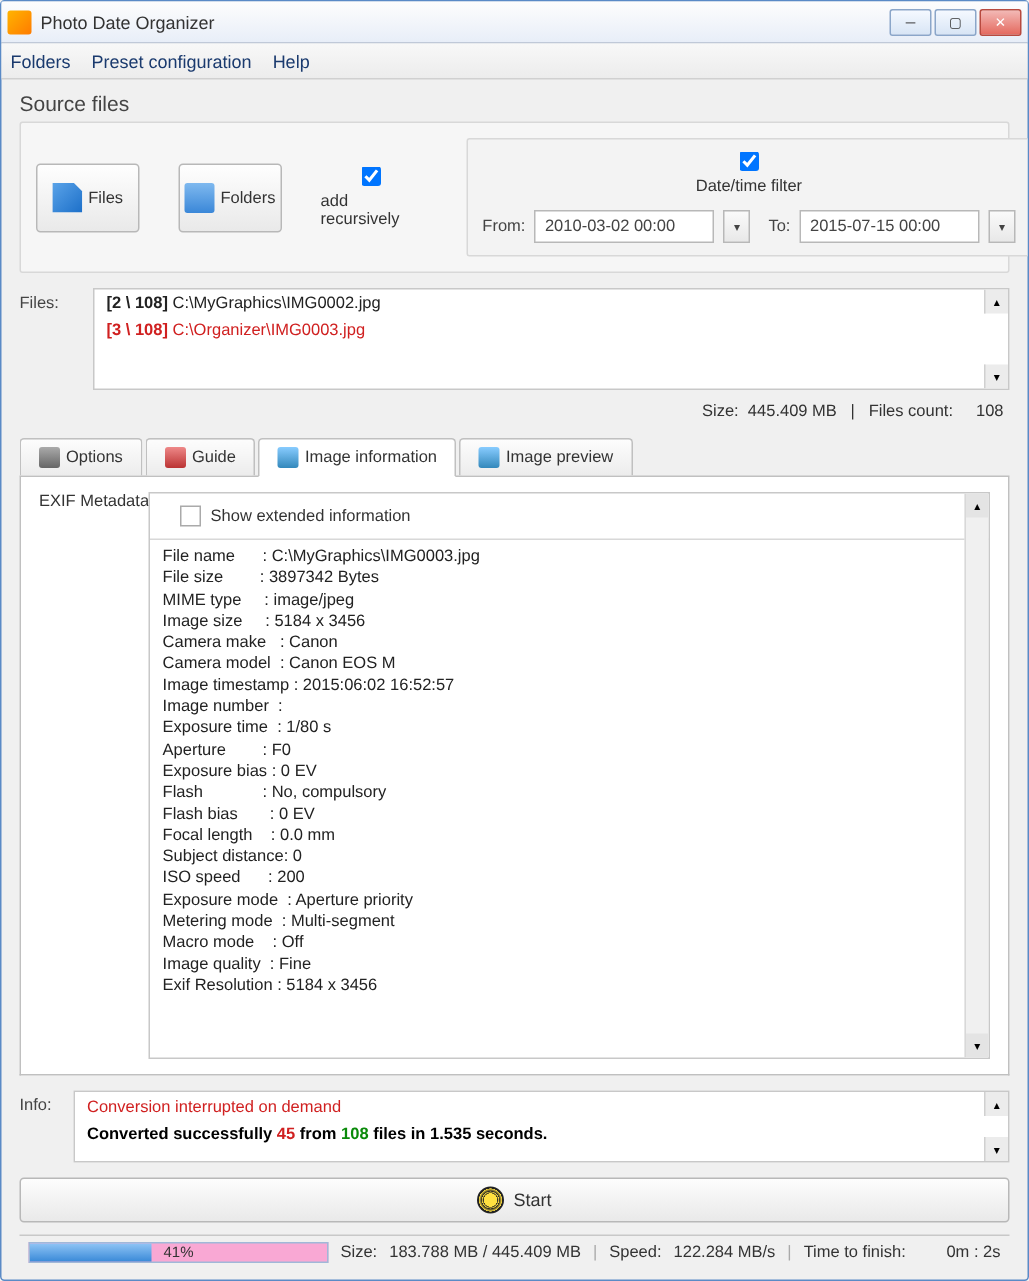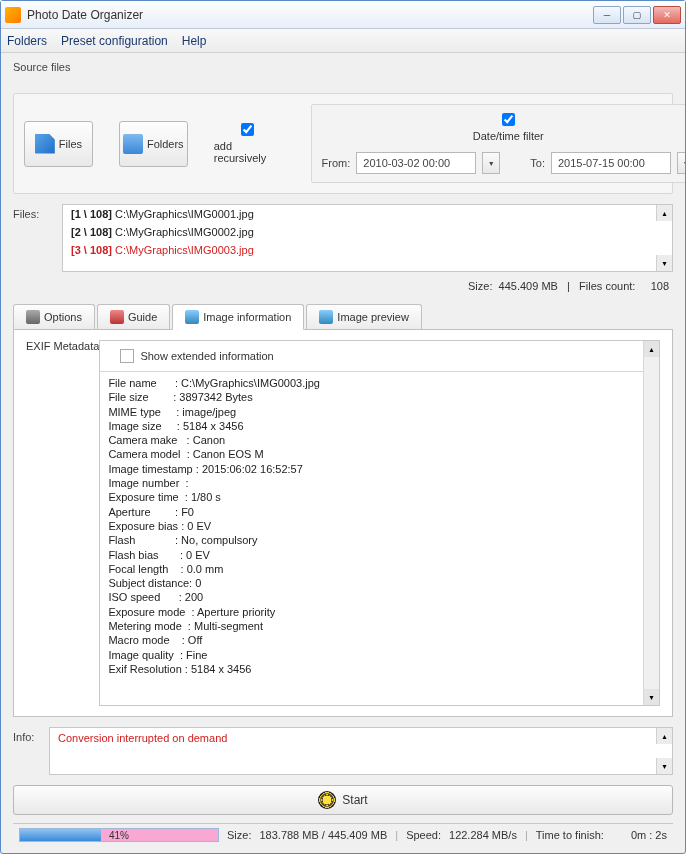--- a/index.html
+++ b/index.html
@@ -7,21 +7,21 @@
 .window { width: 686px; height: 854px; background: #f0f0f0; border: 1px solid #5a8ac6; border-radius: 3px; display: flex; flex-direction: column; }
 .titlebar { height: 28px; background: linear-gradient(#fdfdfd,#e8eef8); border-bottom: 1px solid #c0c9d8; display: flex; align-items: center; padding: 0 4px; }
 .titlebar .app-icon { width: 16px; height: 16px; background: linear-gradient(135deg,#ffb400,#ff7b00); border-radius: 2px; margin-right: 6px; }
 .titlebar .title { font-size: 12px; color: #333; flex: 1; }
 .winbtns { display: flex; gap: 2px; }
 .winbtn { width: 28px; height: 18px; border: 1px solid #8ba6c9; border-radius: 2px; background: linear-gradient(#f5f9ff,#d8e5f5); display: flex; align-items: center; justify-content: center; font-size: 9px; color: #333; cursor: pointer; }
 .winbtn.close { background: linear-gradient(#f3b9b6,#e46a5f); border-color: #b84a3f; color: #fff; }
 .menubar { height: 24px; background: linear-gradient(#f8f8f8,#ececec); border-bottom: 1px solid #d0d0d0; display: flex; align-items: center; padding: 0 6px; gap: 14px; font-size: 12px; color: #1a3a6e; }
 .menubar span { cursor: pointer; }
 .content { flex: 1; padding: 8px 12px; display: flex; flex-direction: column; overflow: hidden; }
-.section-label { font-size: 11px; color: #444; margin-bottom: 20px; }
+.section-label { font-size: 14px; color: #444; margin-bottom: 4px; }
 .source-panel { border: 1px solid #d8d8d8; background: #f6f6f6; padding: 10px; display: flex; gap: 30px; border-radius: 2px; }
 .btn-big { width: 76px; height: 46px; background: linear-gradient(#fefefe,#e9e9e9); border: 1px solid #b8b8b8; border-radius: 3px; display: flex; align-items: center; justify-content: center; gap: 4px; font-size: 11px; color: #333; cursor: pointer; }
 .btn-big .ico { width: 20px; height: 20px; }
 .file-ico { background: linear-gradient(135deg,#5aa3e8,#1c6fc9); clip-path: polygon(0 0,70% 0,100% 30%,100% 100%,0 100%); }
 .folder-ico { background: linear-gradient(#7fb9ef,#3a87d8); border-radius: 2px; position: relative; }
 .chk { display: flex; align-items: center; gap: 4px; font-size: 11px; color: #333; flex-direction: column; }
 .chk input { width: 13px; height: 13px; }
 .filter-panel { border: 1px solid #d8d8d8; background: #f3f3f3; padding: 8px 10px; flex: 1; border-radius: 2px; }
 .filter-row { display: flex; align-items: center; gap: 6px; margin-top: 10px; font-size: 11px; color: #444; }
 .date-input { height: 22px; border: 1px solid #b8b8b8; background: #fff; padding: 0 6px; font-size: 11px; width: 120px; display: flex; align-items: center; }
@@ -107,33 +107,32 @@
       </div>
       <div class="filter-panel">
         <label class="chk">
           <input type="checkbox" checked="" style="">
           <span>Date/time filter</span>
         </label>
         <div class="filter-row">
           <span>From:</span>
           <div class="date-input">2010-03-02 00:00</div>
           <div class="date-drop">▾</div>
-          <span style="margin-left:24px">To:</span>
+          <span style="margin-left:6px">To:</span>
           <div class="date-input">2015-07-15 00:00</div>
           <div class="date-drop">▾</div>
         </div>
       </div>
     </div>
 
     <div class="files-row">
       <div class="files-label">Files:</div>
       <div class="files-list">
-        <div class="item"><b>[1 \ 108]</b><span> C:\MyGraphics\IMG0001.jpg</span></div>
         <div class="item"><b>[2 \ 108]</b><span> C:\MyGraphics\IMG0002.jpg</span></div>
-        <div class="item red"><b>[3 \ 108]</b><span> C:\MyGraphics\IMG0003.jpg</span></div>
+        <div class="item red"><b>[3 \ 108]</b><span> C:\Organizer\IMG0003.jpg</span></div>
         <div class="scroll-up">▴</div>
         <div class="scroll-down">▾</div>
       </div>
     </div>
 
     <div class="stats-row">
       <span>Size:</span>&nbsp;&nbsp;<span>445.409 MB</span>&nbsp;&nbsp;&nbsp;|&nbsp;&nbsp;&nbsp;<span>Files count:</span>&nbsp;&nbsp;&nbsp;&nbsp;&nbsp;<span>108</span>
     </div>
 
     <div class="tabs">
@@ -188,20 +187,23 @@
           <div class="sc-up">▴</div>
           <div class="sc-down">▾</div>
         </div>
       </div>
     </div>
 
     <div class="info-row">
       <div class="info-label">Info:</div>
       <div class="info-box">
         <div class="l1">Conversion interrupted on demand</div>
+        <div class="l2">
+          <span>Converted successfully </span><span class="r">45</span><span> from </span><span class="g">108</span><span> files in 1.535 seconds.</span>
+        </div>
         <div class="scroll-up" style="top:0">▴</div>
         <div class="scroll-down" style="bottom:0">▾</div>
       </div>
     </div>
 
     <div class="start-btn">
       <div class="rad-ico"></div>
       <span>Start</span>
     </div>
 

